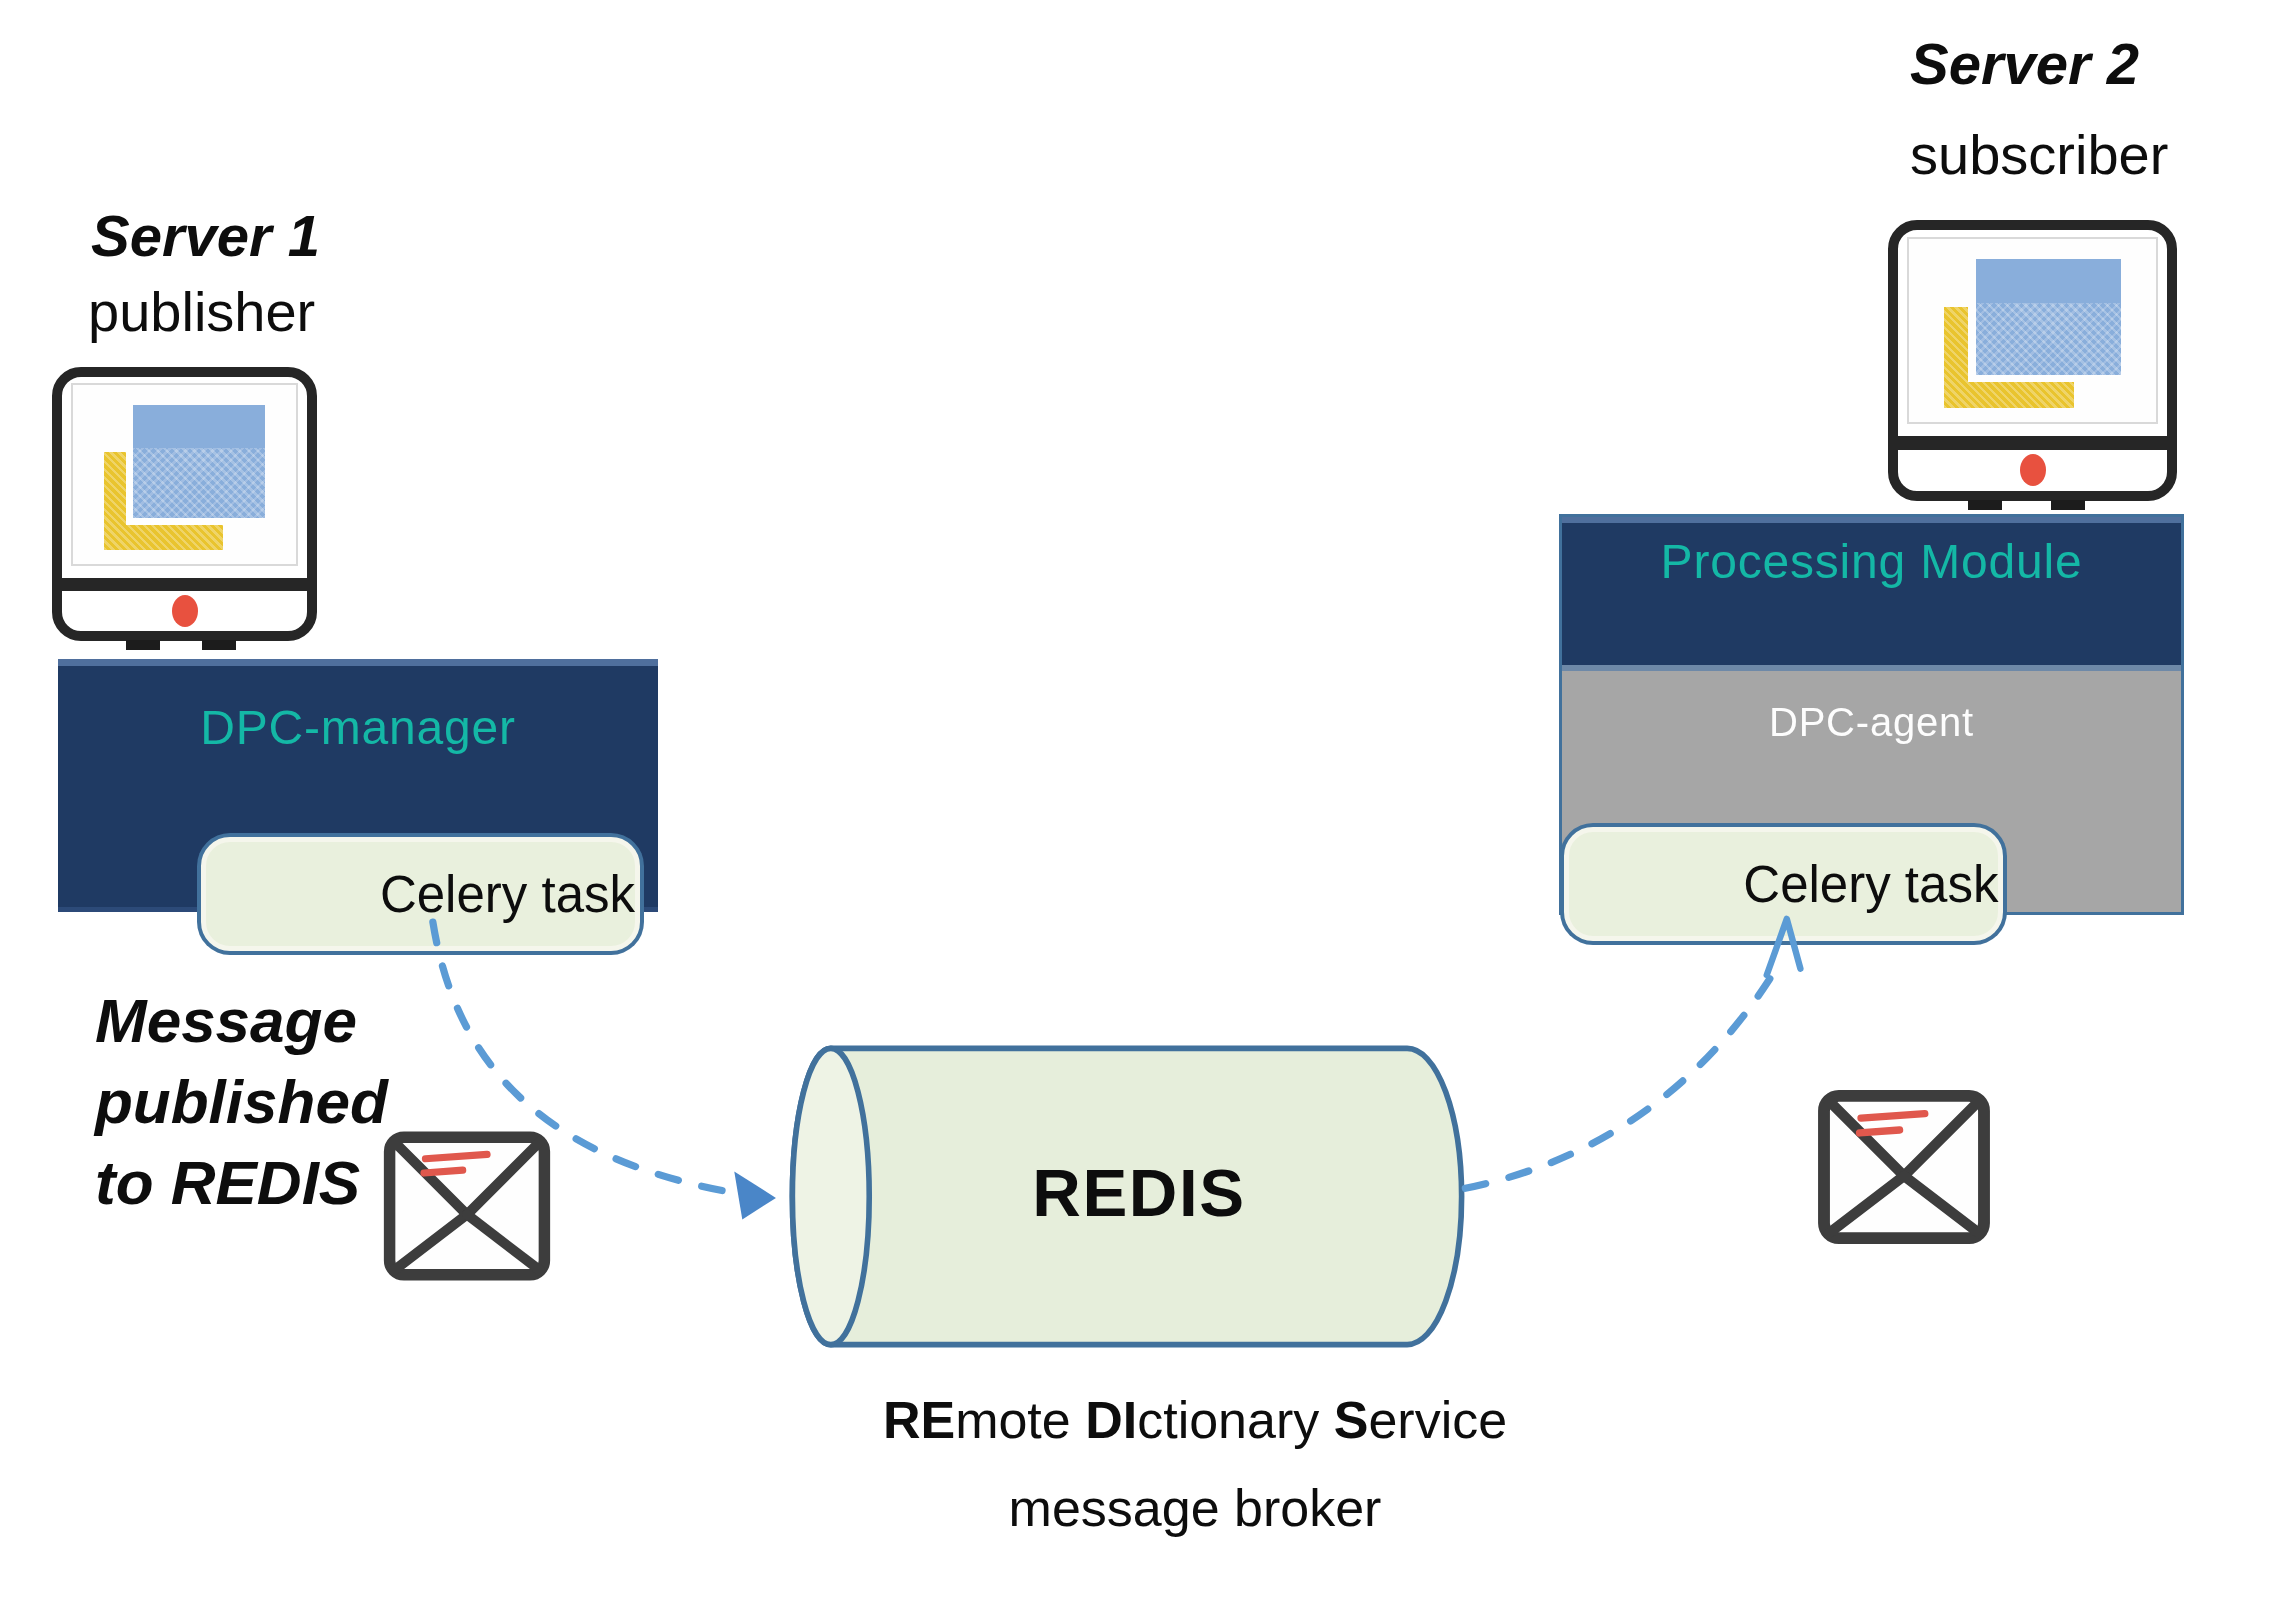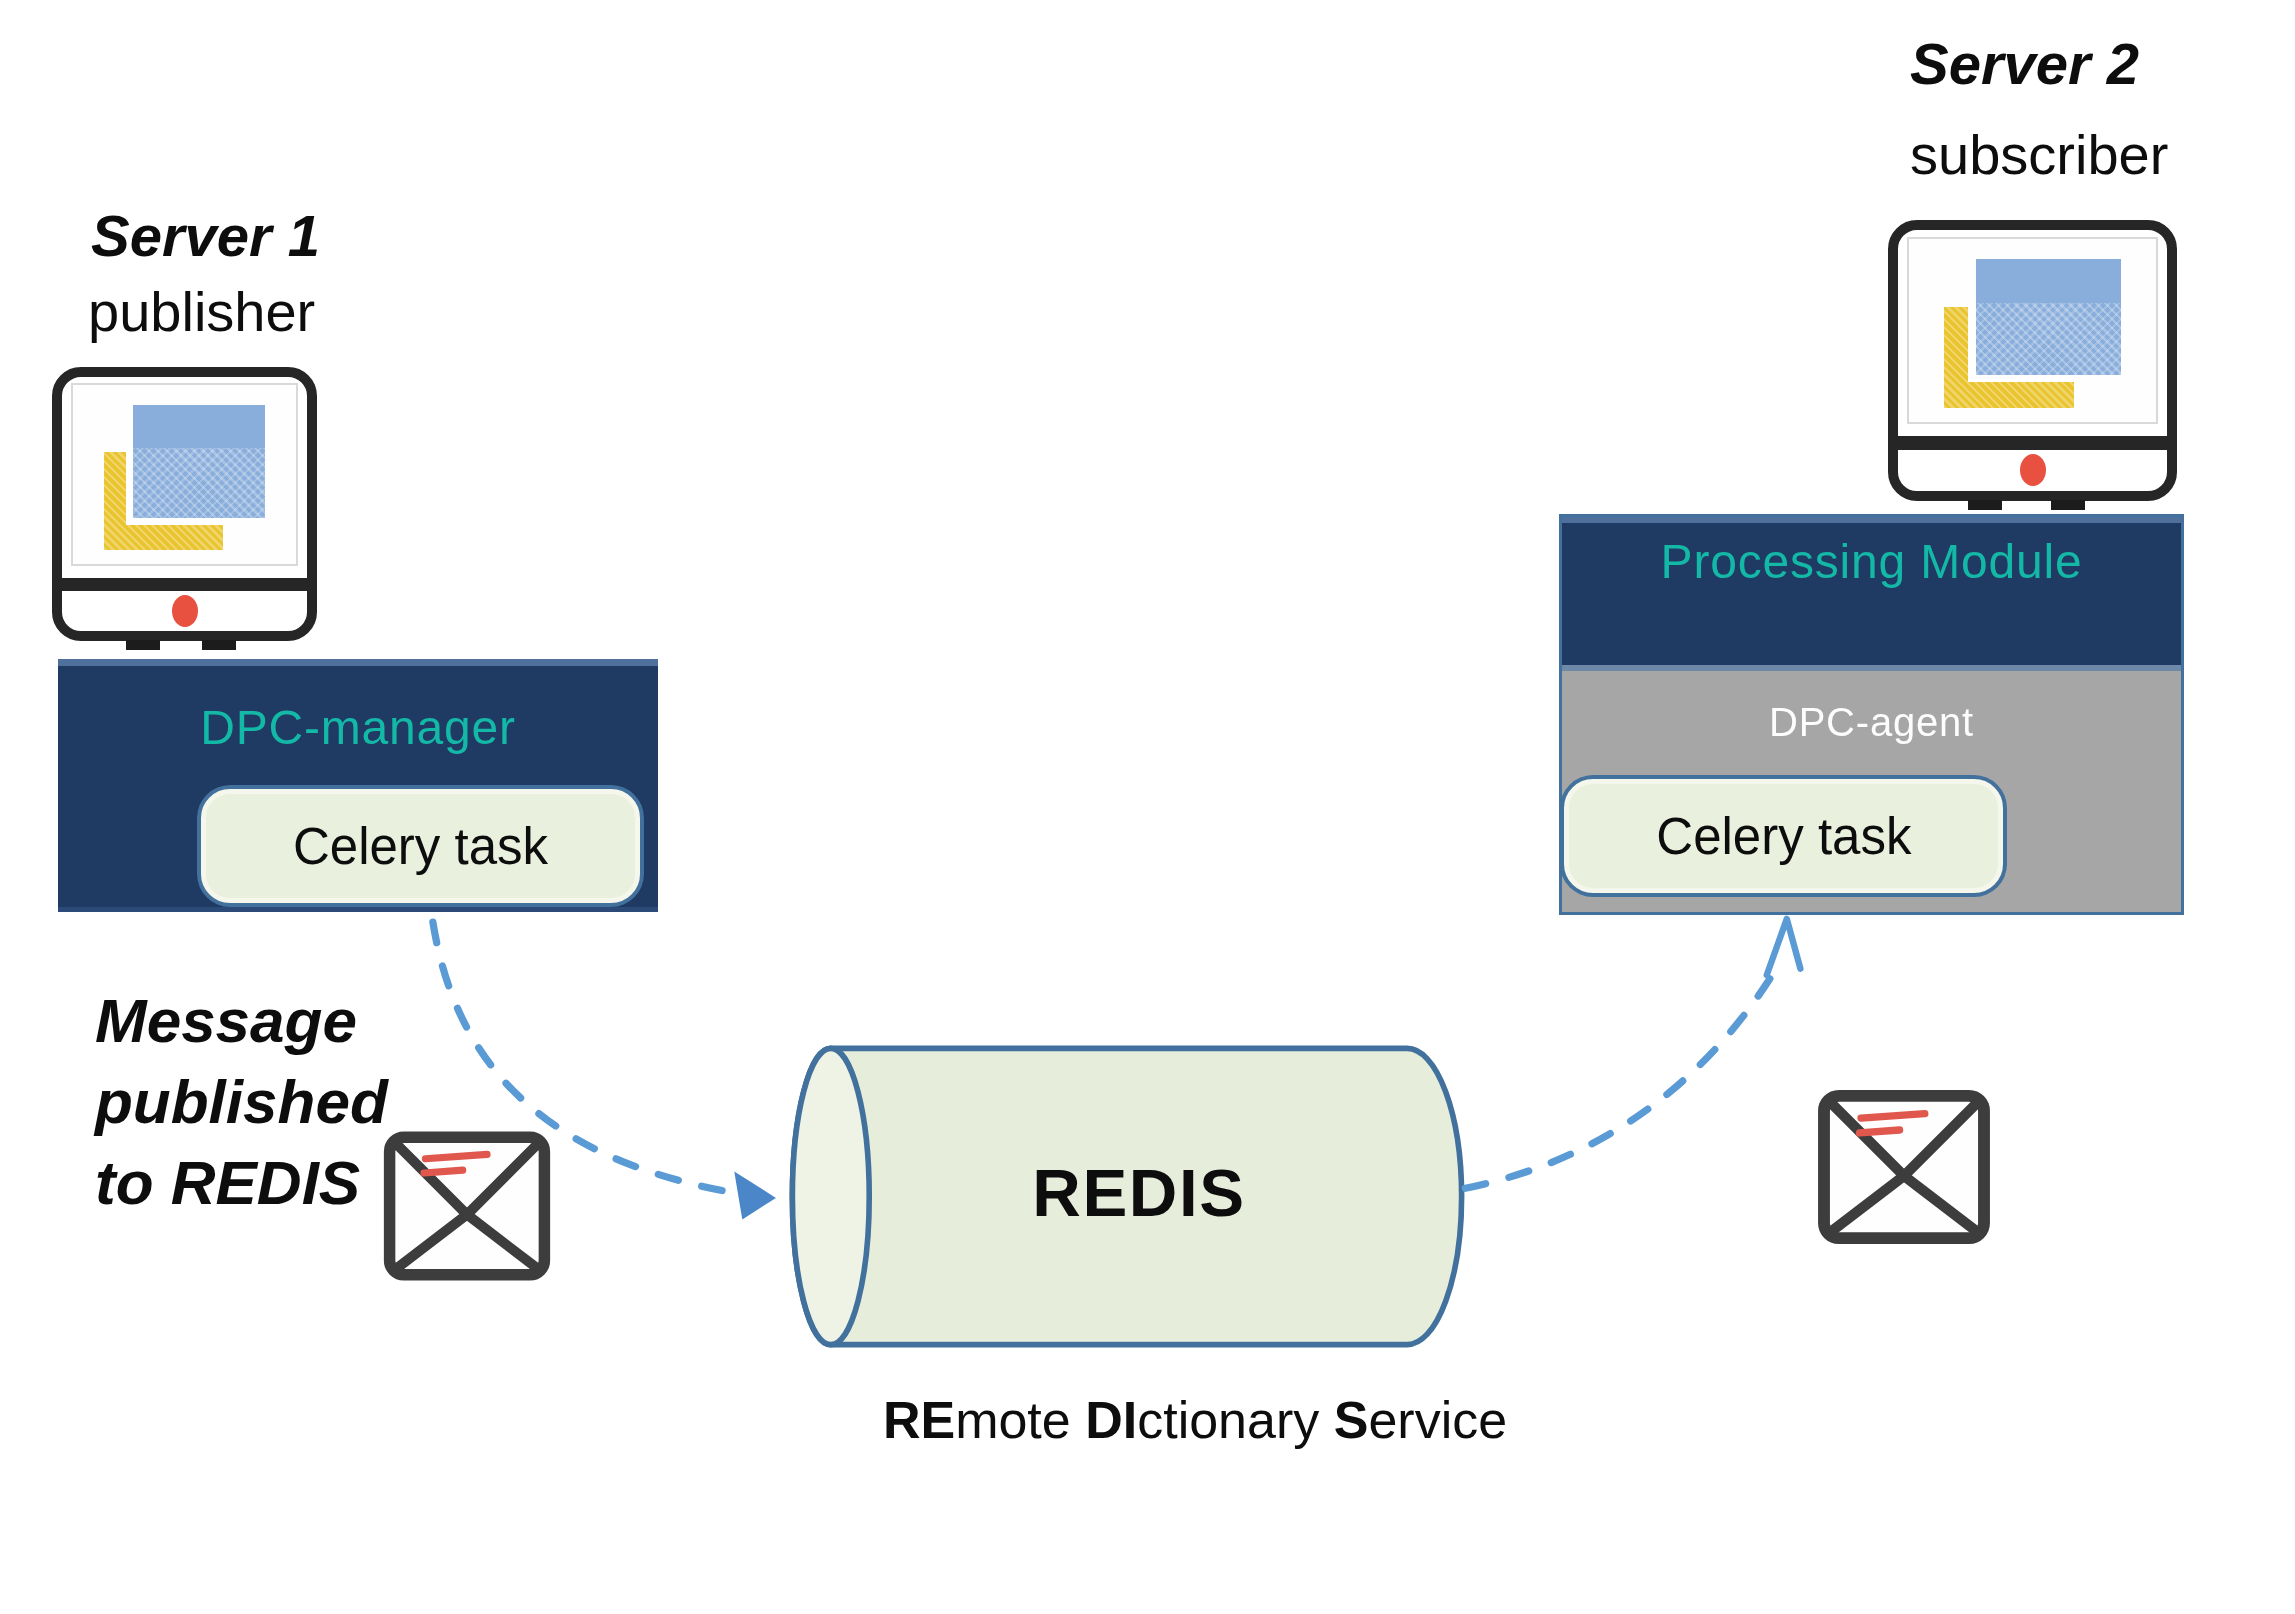--- a/index.html
+++ b/index.html
@@ -46,23 +46,23 @@
   .panel-title{margin-top:34px;text-align:center;font-size:48px;color:#14b8a6;letter-spacing:0.8px;}
 
   
   .panel-right{position:absolute;left:1559px;top:514px;width:625px;height:401px;border:3.2px solid var(--shape-stroke);background:var(--gray);}
   .pr-navy{height:148px;background:var(--navy);border-top:6.4px solid #4f6f9d;}
   .pr-navy .panel-title{margin-top:11.2px;}
   .pr-divider{height:6.4px;background:#6e89a8;}
   .pr-gray-title{margin-top:29px;text-align:center;font-size:40px;color:#fdfdfd;letter-spacing:0.8px;}
 
   
-  .celery{position:absolute;display:flex;align-items:center;justify-content:center;
+  .celery{position:absolute;display:flex;align-items:center;justify-content:flex-end;
     background:var(--green);border:5.6px solid #f5f6ec;border-radius:29px;
-    box-shadow:0 0 0 4px var(--shape-stroke);font-size:51px;color:#0d0d0d;white-space:nowrap;}
+    box-shadow:0 0 0 4px var(--shape-stroke);font-size:51px;color:#0d0d0d;white-space:nowrap;margin-top:48px;}
   .celery1{left:143px;top:123px;width:439px;height:114px;}
   .celery2{left:2.4px;top:262px;width:439px;height:114px;}
 
   
   .cylinder{position:absolute;left:774px;top:1042px;width:706px;height:309px;}
   .cylinder path,.cylinder ellipse{fill:var(--cylinder-fill);stroke:var(--shape-stroke);stroke-width:7;}
   .cylinder ellipse{fill:#eef3e5;}
   .cylinder text{font-family:"Liberation Sans",sans-serif;font-size:84px;font-weight:700;fill:#0d0d0d;letter-spacing:2px;}
 
   .broker-caption{position:absolute;left:770px;top:1376px;width:850px;text-align:center;
@@ -145,20 +145,21 @@
   </svg>
 
   <svg class="cylinder" viewBox="0 0 880 386">
     <path d="M 70 8 L 790 8 A 68 185 0 0 1 790 378 L 70 378 A 48 185 0 0 1 70 8 Z"></path>
     <ellipse cx="70" cy="193" rx="48" ry="185"></ellipse>
     <text x="455" y="188" text-anchor="middle" dominant-baseline="central">REDIS</text>
   </svg>
 
   <div class="broker-caption">
     <div><span class="bseg">RE</span><span>mote </span><span class="bseg">DI</span><span>ctionary </span><span class="bseg">S</span><span>ervice</span></div>
+    <div>message broker</div>
   </div>
 
   <div class="server-name s2-name">Server 2</div>
   <div class="server-role s2-role">subscriber</div>
 
   <div class="monitor monitor2">
     <div class="screen">
       <div class="art-yellow-v hatch-full"></div>
       <div class="art-yellow-h hatch-full"></div>
       <div class="art-blue hatch"></div>

